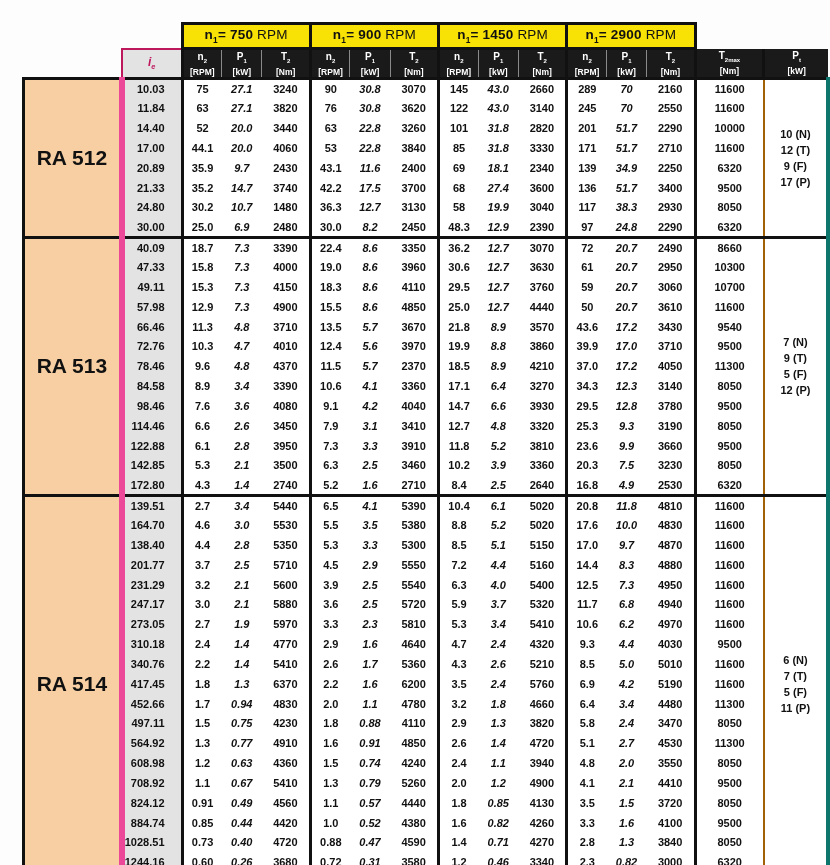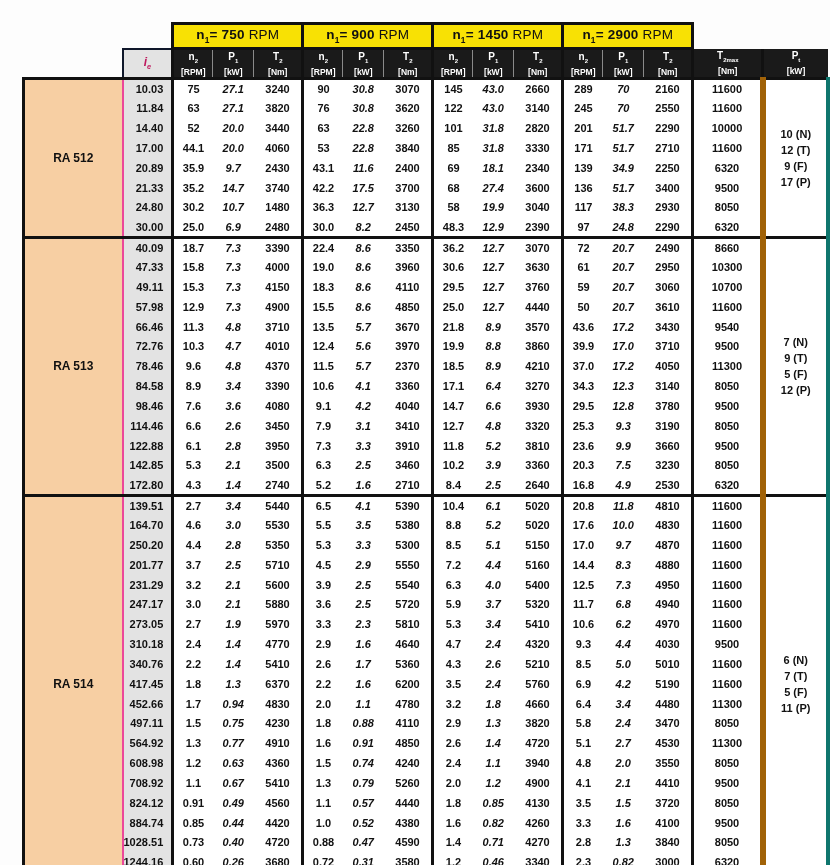--- a/index.html
+++ b/index.html
@@ -43,49 +43,49 @@
     border-left: 1px solid #8a8a8a;
     text-align: center; vertical-align: middle;
     font-weight: 700;
   }
   th.dark.group-start { border-left: 3px solid #111; }
   th.dark .sym { font-size: 10px; line-height: 13px; display: block; }
   th.dark .sym sub { font-size: 0.6em; }
   th.dark .unit { font-size: 8.5px; line-height: 9px; font-weight: 600; display: block; }
   th.ie-head {
     background: #e3e3e3; color: #be185d;
-    border: 2px solid #0f172a;
+    border: 2px solid #be185d;
     font-style: italic; font-weight: 800; font-size: 12px;
     text-align: center; vertical-align: middle;
   }
   th.ie-head sub { font-size: 0.62em; }
 
   
   tbody { border-top: 3px solid #111; }
   tbody.last { border-bottom: 3px solid #111; }
   tbody tr { height: 19.85px; }
   tbody td {
     font-size: 11px; font-weight: 600;
     text-align: center; vertical-align: middle;
     background: #fff; white-space: nowrap;
   }
   td.model-cell {
     background: var(--peach, #f7cfa3);
     border-left: 3px solid #111;
-    border-right: 2px solid #ec4899;
-    font-size: 12px; font-weight: 800; text-align: center;
+    border-right: 6px solid #ec4899;
+    font-size: 21px; font-weight: 800; text-align: center;
   }
   td.ie-cell {
     background: #e3e3e3;
     border-right: 3px solid #111;
-    font-weight: 800; text-align: right; padding-right: 8px;
+    font-weight: 800; text-align: right; padding-right: 16px;
   }
   td.p1-cell { font-style: italic; font-weight: 800; }
   td.t2-cell { border-right: 3px solid #111; }
-  td.t2max-cell { border-right: 6px solid #a16207; }
+  td.t2max-cell { border-right: 2px solid #a16207; }
   td.pt-cell {
     border-right: 4px solid #0f766e;
     font-size: 11px; font-weight: 600; line-height: 16px;
     vertical-align: middle;
   }
 </style>
 </head>
 <body>
 
 <div class="page" style="--yellow: #f8e104; --peach: #f7cfa3;">
@@ -552,21 +552,21 @@
           <td class="t2-cell">5380</td>
           <td class="n2-cell">8.8</td>
           <td class="p1-cell">5.2</td>
           <td class="t2-cell">5020</td>
           <td class="n2-cell">17.6</td>
           <td class="p1-cell">10.0</td>
           <td class="t2-cell">4830</td>
           <td class="t2max-cell">11600</td>
         </tr>
         <tr>
-          <td class="ie-cell">250.20</td>
+          <td class="ie-cell">138.40</td>
           <td class="n2-cell">4.4</td>
           <td class="p1-cell">2.8</td>
           <td class="t2-cell">5350</td>
           <td class="n2-cell">5.3</td>
           <td class="p1-cell">3.3</td>
           <td class="t2-cell">5300</td>
           <td class="n2-cell">8.5</td>
           <td class="p1-cell">5.1</td>
           <td class="t2-cell">5150</td>
           <td class="n2-cell">17.0</td>

